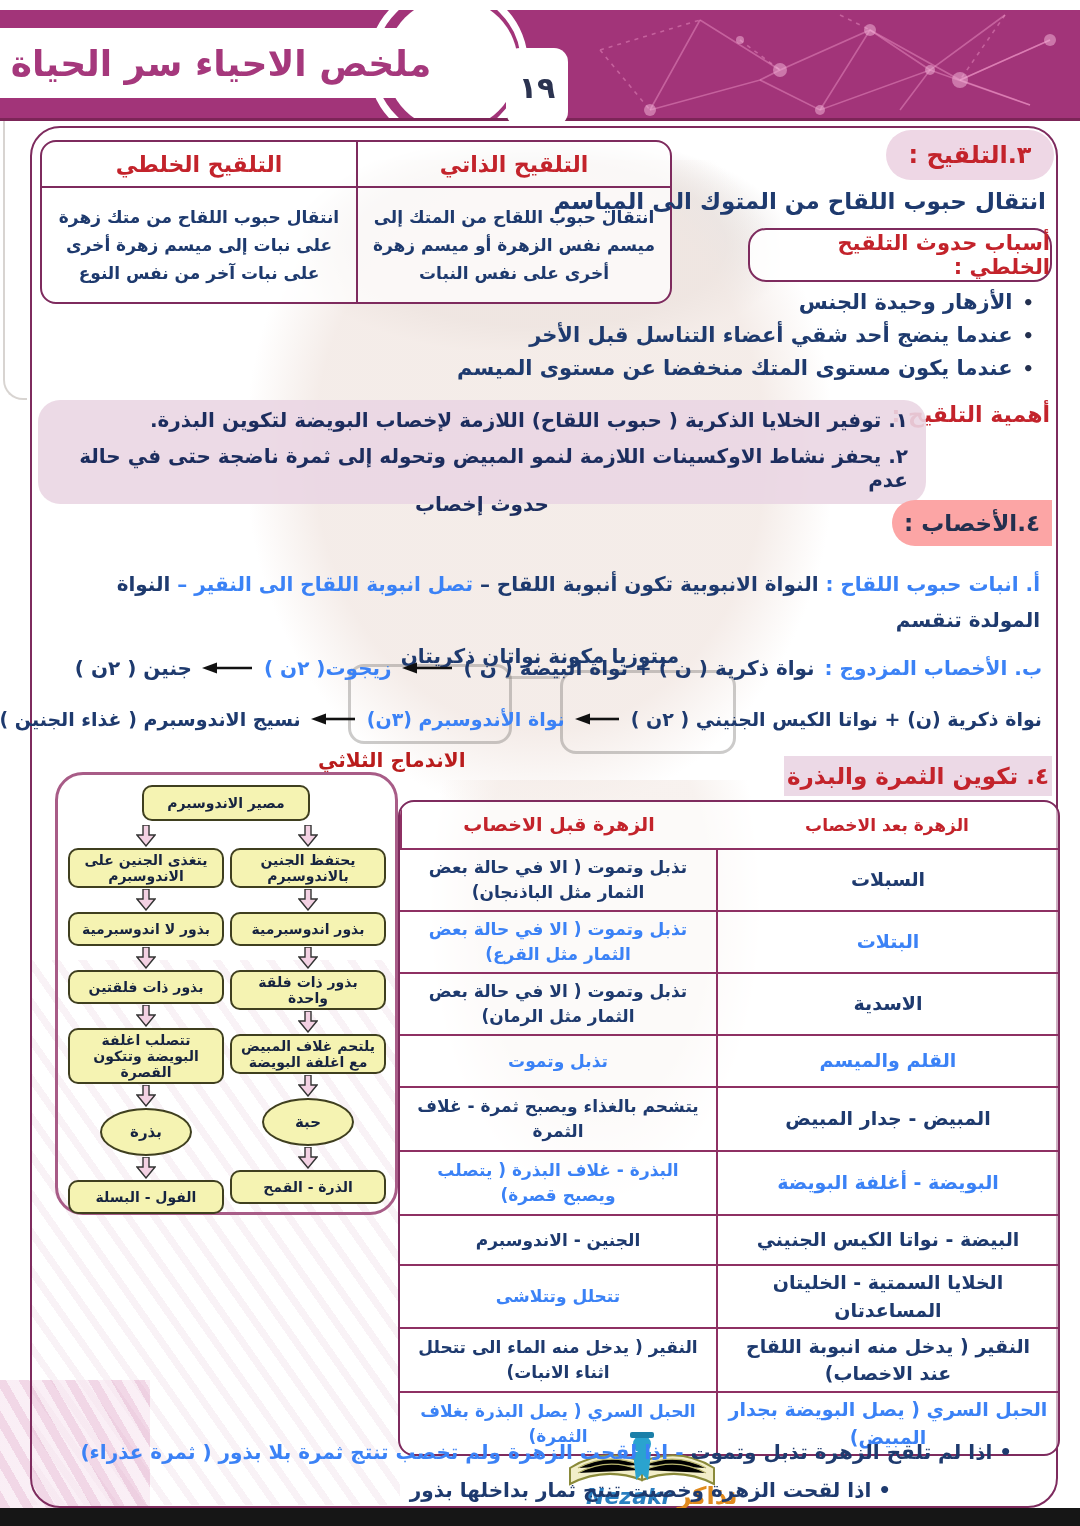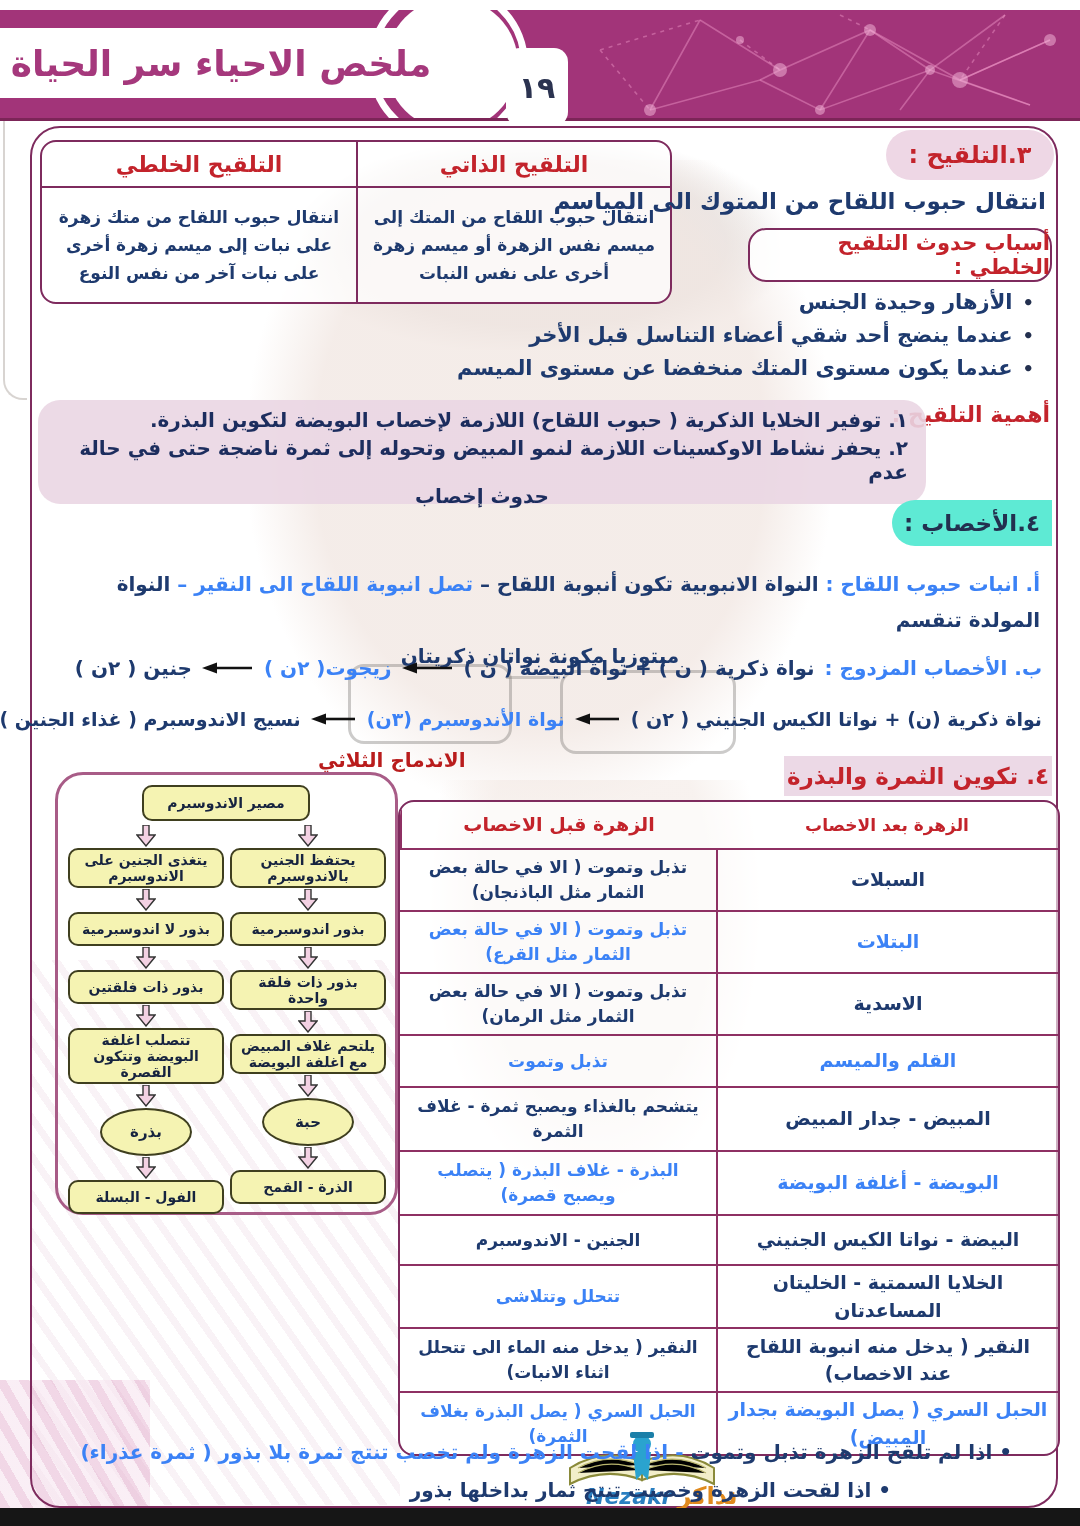--- a/index.html
+++ b/index.html
@@ -59,24 +59,24 @@
   .asbab{right:28px;top:228px;width:300px;height:50px;border:2px solid #7e2b5e;border-radius:18px;
          background:rgba(255,255,255,.85);display:flex;align-items:center;justify-content:center;
          font-size:21px;font-weight:bold;color:#c3232b;z-index:2;}
   .causes{right:46px;top:290px;z-index:2;font-size:21px;font-weight:bold;color:#1e3a6e;text-align:right;}
   .causes div{margin-bottom:9px;white-space:nowrap;}
   .causes .dot{color:#23304f;margin-left:10px;font-size:18px;}
 
   .ahm-label{right:30px;top:402px;font-size:22px;font-weight:bold;color:#c3232b;z-index:2;white-space:nowrap;}
   .ahm-box{left:38px;top:400px;width:888px;height:104px;background:rgba(234,214,227,.9);border-radius:22px;z-index:2;
            padding:8px 18px 0 18px;box-sizing:border-box;font-size:20px;font-weight:bold;color:#1c2d5e;text-align:right;}
-  .ahm-box .l1{margin-bottom:4px;}
+  .ahm-box .l1{margin-bottom:12px;}
   .ahm-box .cont{text-align:center;}
 
-  .pill4{right:28px;top:500px;width:160px;height:46px;background:#5eead4;border-radius:24px 0 0 24px;z-index:2;
+  .pill4{right:28px;top:500px;width:160px;height:46px;background:#fca5a5;border-radius:24px 0 0 24px;z-index:2;
          display:flex;align-items:center;justify-content:center;font-size:23px;font-weight:bold;color:#23304f;}
 
   .germ{right:40px;top:566px;width:1000px;z-index:2;font-size:20px;font-weight:bold;text-align:right;line-height:1.8;}
   .germ .cline{text-align:center;}
 
   .frow{z-index:2;display:flex;align-items:center;gap:10px;font-size:20px;font-weight:bold;white-space:nowrap;}
   .frow1{right:38px;top:656px;}
   .frow2{right:38px;top:708px;font-size:19px;}
   .indimaj{left:318px;top:748px;z-index:2;font-size:20px;font-weight:bold;color:#b91c1c;}
 

